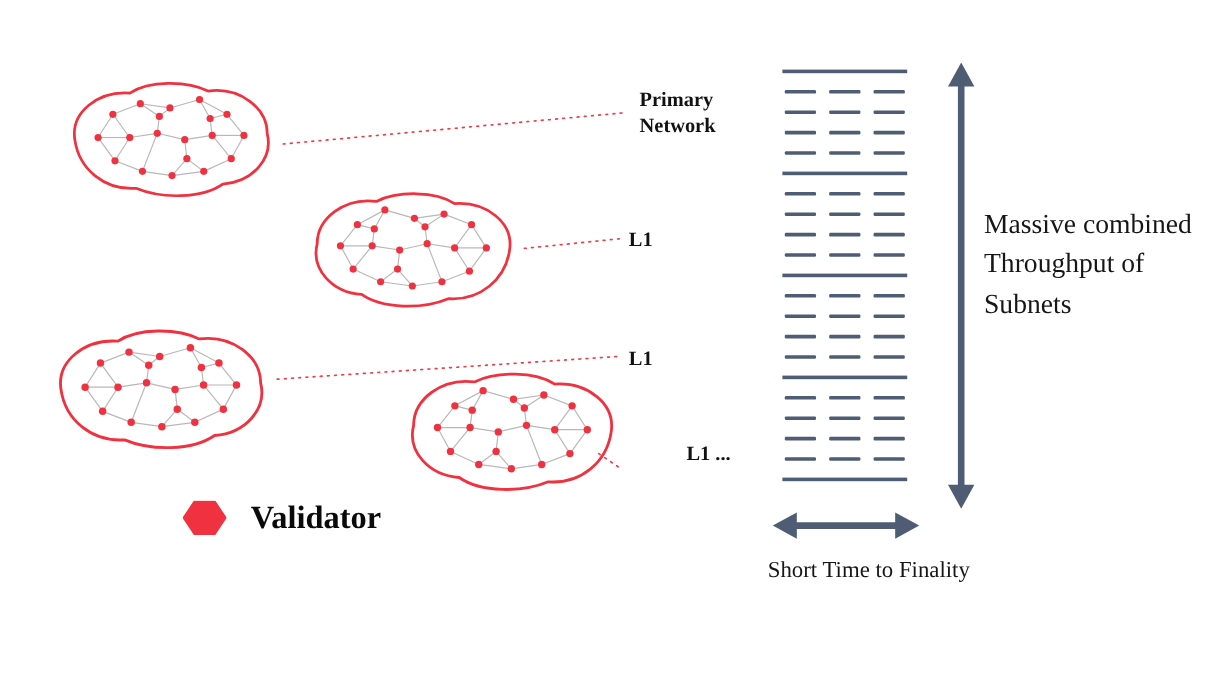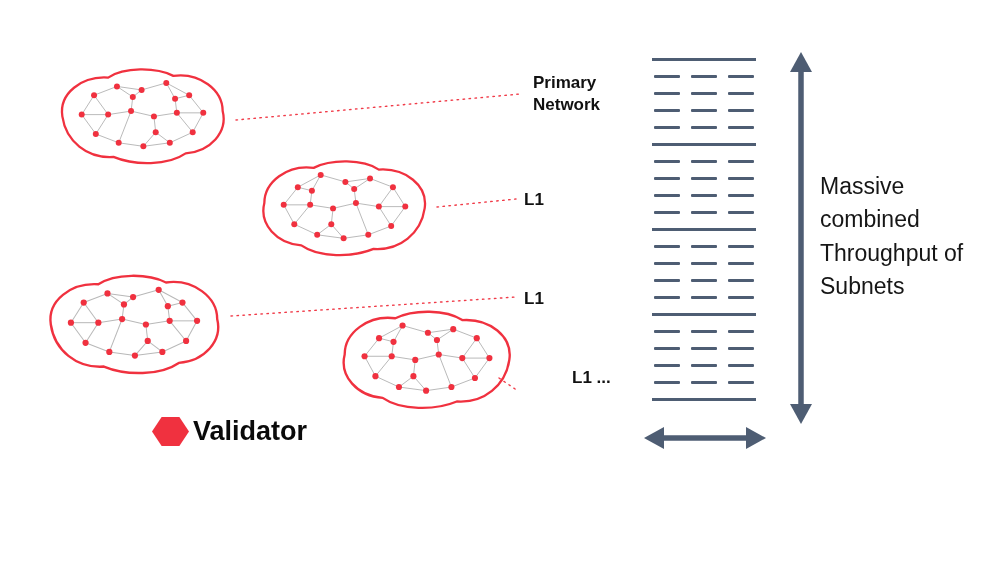--- a/index.html
+++ b/index.html
@@ -1,39 +1,39 @@
 <!DOCTYPE html>
 <html><head>
 <meta charset="utf-8">
 <style>
   html,body { margin:0; padding:0; background:#ffffff; }
   .canvas {
     position:relative; width:1008px; height:569px; background:#fff;
-    font-family:Liberation Sans, sans-serif; overflow:hidden;
+    font-family:Liberation Serif, serif; overflow:hidden;
     --red:#f0313f; --gray:#b8b8b8; --slate:#4e5d73; --ink:#111;
   }
 
   
   .blob-wrap { position:absolute; }
   .blob-wrap.flip svg { transform:scaleX(-1); }
   svg.blob { display:block; width:100%; height:auto; overflow:visible; }
   svg.blob .outline { fill:#fff; stroke:var(--red); stroke-width:2.6; stroke-linejoin:round; }
   svg.blob .edge { stroke:var(--gray); stroke-width:1.1; }
   svg.blob .node { fill:var(--red); }
 
   
   .connectors { position:absolute; left:0; top:0; pointer-events:none; }
   .connectors line { stroke:var(--red); stroke-width:1.4; stroke-dasharray:1.5 4.5; stroke-linecap:round; opacity:.95; }
 
   
   .label { position:absolute; font-weight:bold; color:var(--ink); font-size:17px; }
   .primary-label { width:96px; line-height:1.28; }
 
   
-  .legend { position:absolute; display:flex; align-items:center; gap:4px;text-align:right; }
+  .legend { position:absolute; display:flex; align-items:center; gap:20px;text-align:right; }
   .hex { width:37px; height:30px; background:var(--red);
          clip-path:polygon(26% 2%, 74% 2%, 100% 50%, 74% 98%, 26% 98%, 0% 50%); }
   .legend-text { font-size:27px; font-weight:bold; color:#0a0a0a; }
 
   
   .stack { position:absolute; left:652px; top:58px; width:104px; }
   .stack > div + div { margin-top:14px; }
   .solid-line { height:3px; background:var(--slate); }
   .dash-row { display:flex; justify-content:space-between; padding:0 2px; }
   .dash { width:26px; height:3px; background:var(--slate); border-radius:1px; }
@@ -385,14 +385,15 @@
     <polygon points="15,372 4,352 26,352"></polygon>
   </svg>
 
   <svg class="arrow" style="left:644px; top:424px;" width="122" height="28">
     <polygon points="0,14 20,3 20,25"></polygon>
     <line x1="16" y1="14" x2="106" y2="14"></line>
     <polygon points="122,14 102,3 102,25"></polygon>
   </svg>
 
   <div class="big-text">Massive combined Throughput of Subnets</div>
+  <div class="finality-text">Short Time to Finality</div>
 
 </div>
 
 </body></html>

